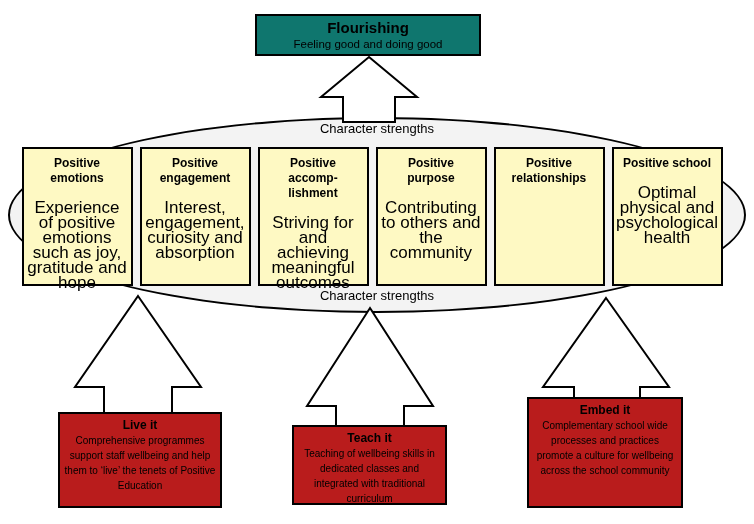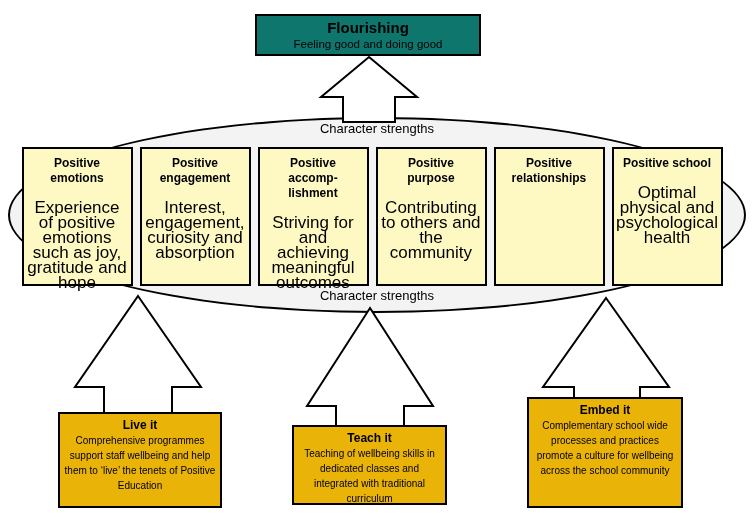--- a/index.html
+++ b/index.html
@@ -54,21 +54,21 @@
     box-sizing:border-box;text-align:center;
     padding:7px 3px 4px 2px;
   }
   .domain-title{
     font-size:12px;font-weight:bold;line-height:15px;
     white-space:pre-line;margin-bottom:14px;
   }
   .domain-body{font-size:17px;line-height:15px;}
   
   .strategy-box{
-    position:absolute;border:2px solid #000;background:#eab308;
+    position:absolute;border:2px solid #000;background:#b91c1c;
     box-sizing:border-box;text-align:center;z-index:4;
     padding:4px 4px;
   }
   #strategy-live{left:58px;top:412px;width:164px;height:96px;}
   #strategy-teach{left:292px;top:425px;width:155px;height:80px;}
   #strategy-embed{left:527px;top:397px;width:156px;height:111px;}
   .strategy-title{font-size:12px;font-weight:bold;line-height:15px;}
   .strategy-body{font-size:10px;line-height:15px;}
 </style>
 </head>

